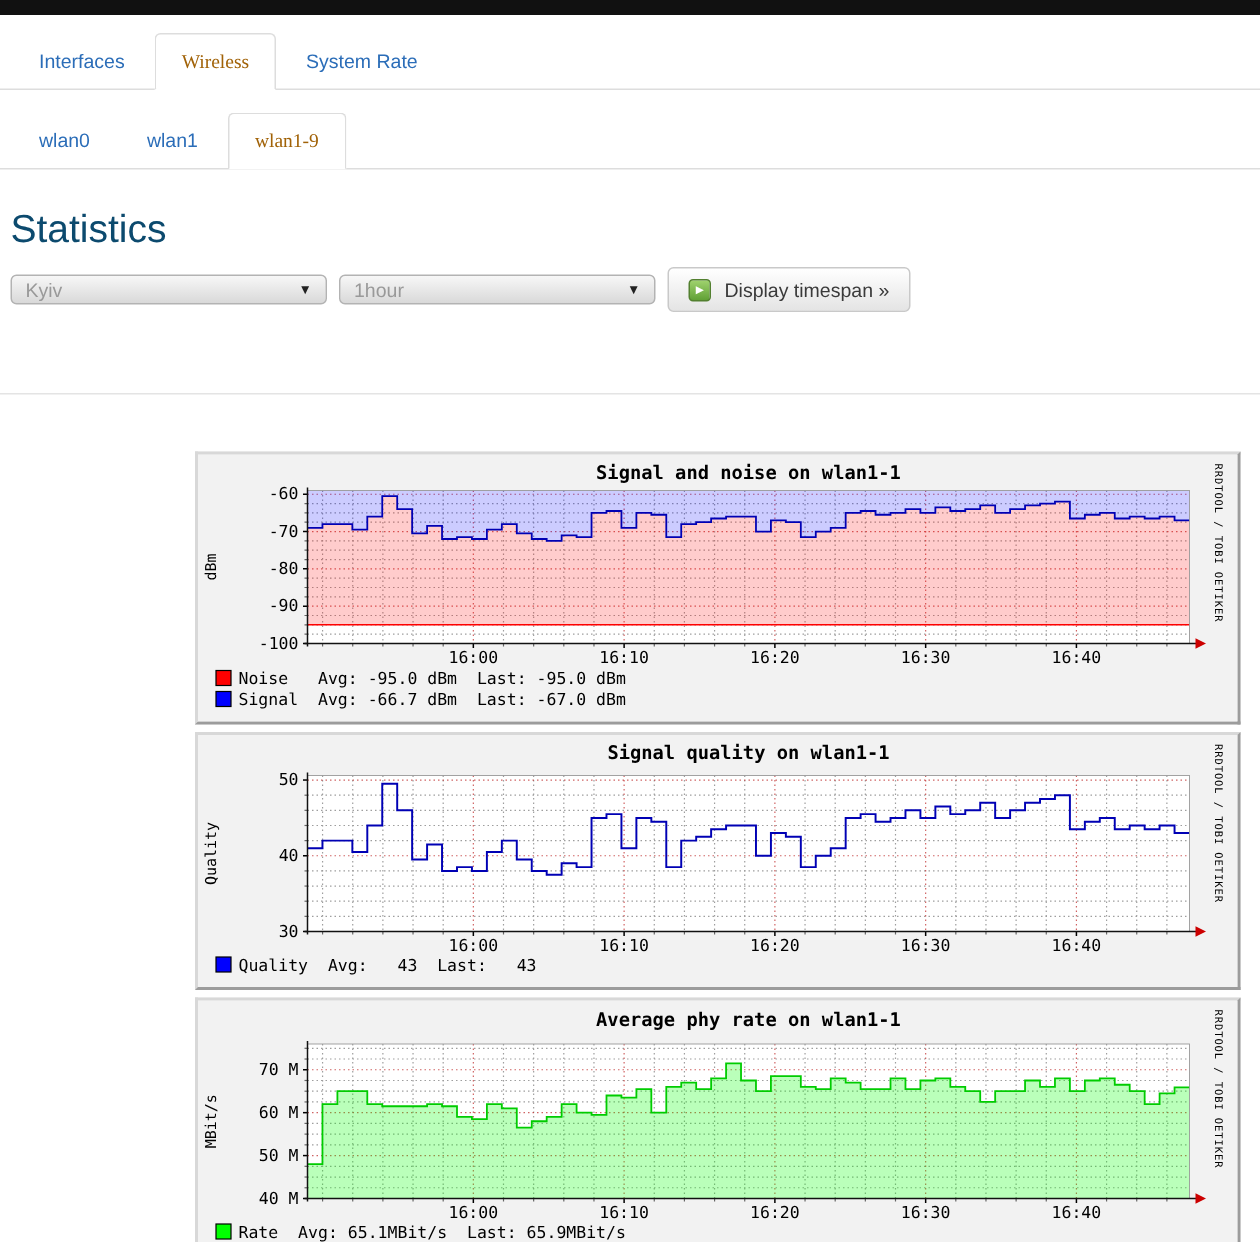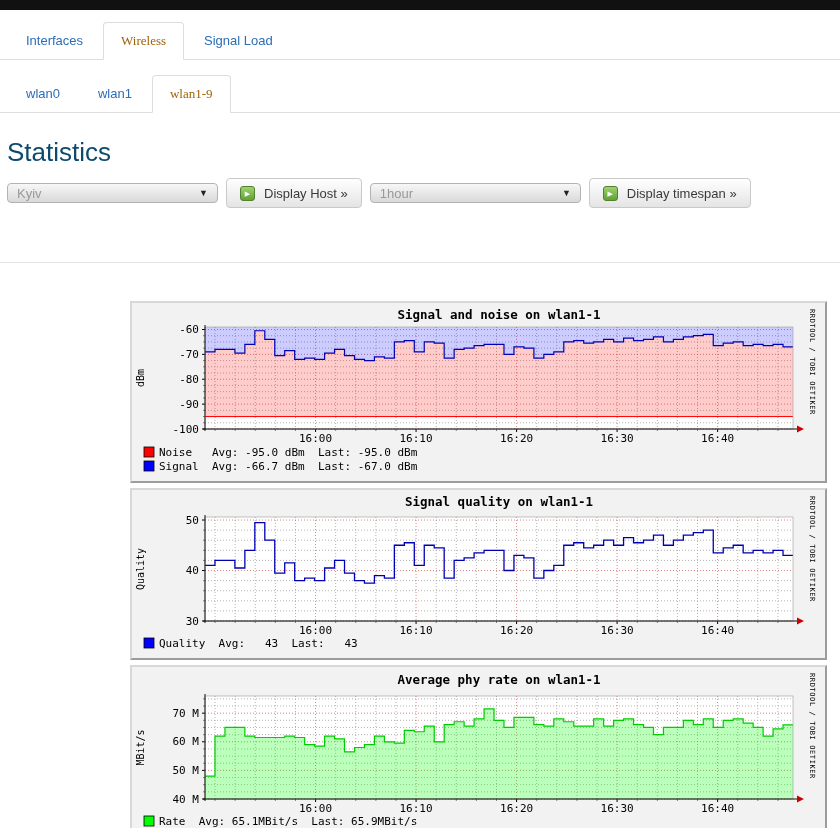--- a/index.html
+++ b/index.html
@@ -28,40 +28,36 @@
   svg text{font-family:"DejaVu Sans Mono",monospace;fill:#000;}
 </style>
 </head>
 <body>
 
 <div class="topbar"></div>
 
 <div class="tabbar">
   <a class="tab">Interfaces</a>
   <a class="tab active">Wireless</a>
-  <a class="tab">Signal Load</a>
+  <a class="tab">System Rate</a>
 </div>
 
 <div class="tabbar sub">
   <a class="tab">wlan0</a>
   <a class="tab">wlan1</a>
   <a class="tab active">wlan1-9</a>
 </div>
 
 <h2 class="page-title">Statistics</h2>
 
 <div class="controls">
   <div class="select">
     <span class="sel-val">Kyiv</span>
     <span class="caret">▼</span>
   </div>
-  <button class="btn">
-    <span class="go">▶</span>
-    <span>Display Host »</span>
-  </button>
   <div class="select">
     <span class="sel-val">1hour</span>
     <span class="caret">▼</span>
   </div>
   <button class="btn">
     <span class="go">▶</span>
     <span>Display timespan »</span>
   </button>
 </div>
 

